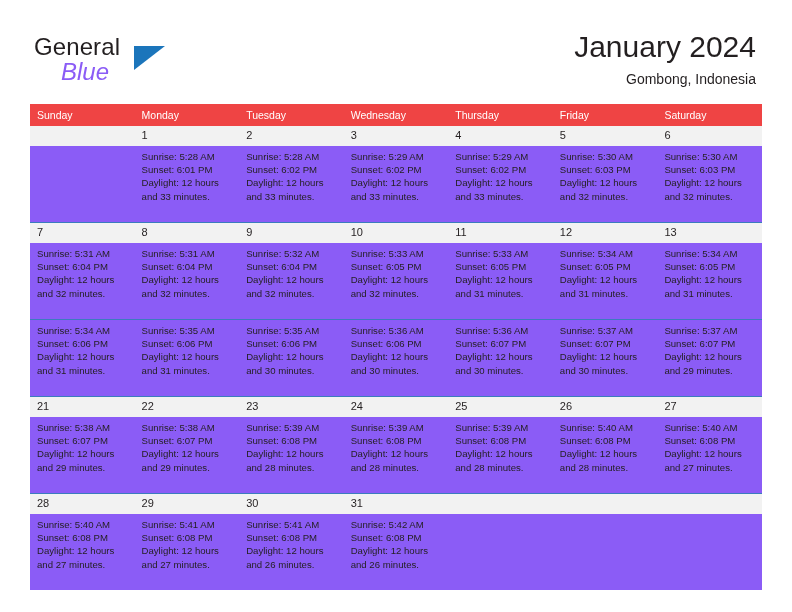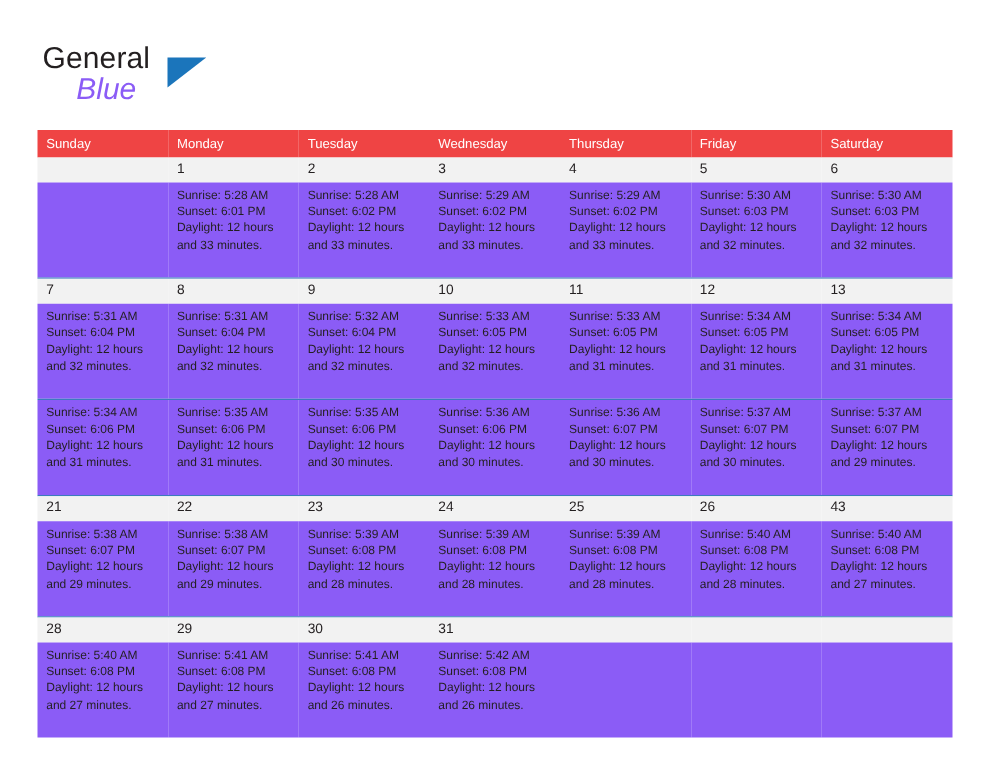--- a/index.html
+++ b/index.html
@@ -149,20 +149,24 @@
 <div class="page">
 
   <div class="header">
 
     <div class="brand">
       <span class="brand-general">General</span>
       <span class="brand-triangle"></span>
       <span class="brand-blue">Blue</span>
     </div>
 
+    <div class="title-block">
+      <div class="cal-title">January 2024</div>
+      <div class="cal-subtitle">Gombong, Indonesia</div>
+    </div>
 
   </div>
 
   <table class="calendar">
     <colgroup>
       <col>
         <col>
         <col>
         <col>
         <col>
@@ -350,21 +354,21 @@
           </td>
       </tr>
 
       <tr class="daynum-row">
         <td>21</td>
         <td>22</td>
         <td>23</td>
         <td>24</td>
         <td>25</td>
         <td>26</td>
-        <td>43</td>
+        <td>27</td>
       </tr>
       <tr class="detail-row">
         <td>
           <div class="line">Sunrise: 5:38 AM</div>
           <div class="line">Sunset: 6:07 PM</div>
           <div class="line">Daylight: 12 hours</div>
           <div class="line">and 29 minutes.</div>
         </td>
         <td>
           <div class="line">Sunrise: 5:38 AM</div>

